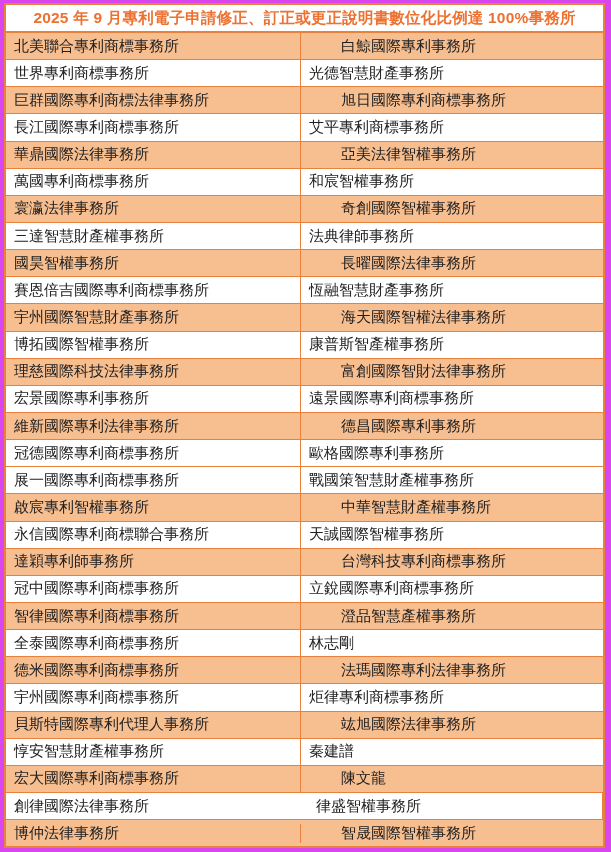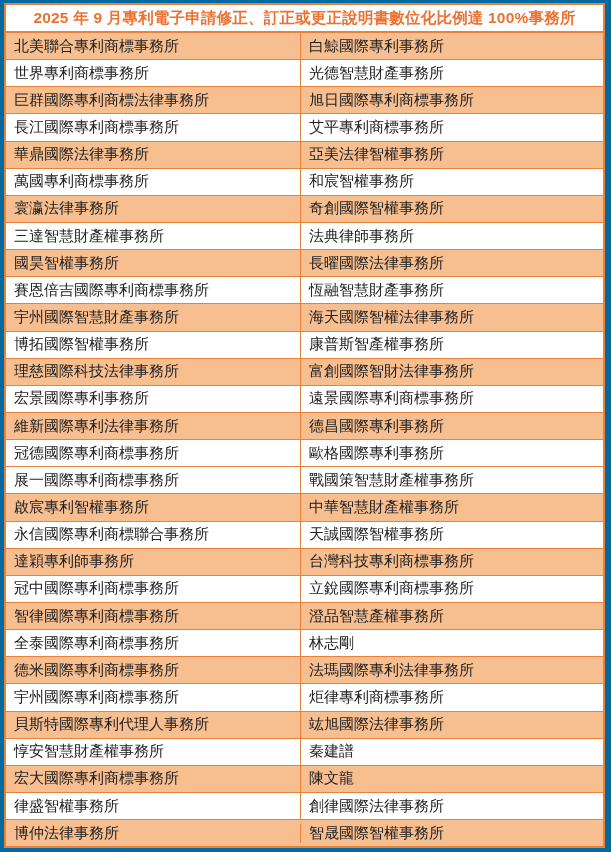--- a/index.html
+++ b/index.html
@@ -5,21 +5,21 @@
   html, body {
     margin: 0;
     padding: 0;
     background: #ffffff;
     font-family: "Liberation Sans", "DejaVu Sans", sans-serif;
   }
   .page {
     position: relative;
     width: 611px;
     height: 852px;
-    background: #0369a1;
+    background: #d946ef;
     overflow: hidden;
   }
   .offices-table {
     position: absolute;
     left: 4px;
     top: 3px;
     width: 601px;
     height: 845px;
     border: 2px solid var(--accent);
     display: flex;
@@ -53,20 +53,21 @@
     border-bottom: 1.5px solid var(--accent);
     background: #ffffff;
     min-height: 0;
   }
   .t-row:last-child {
     border-bottom: none;
     align-items: center;
   }
   .t-row.shaded {
     background: var(--row-fill);
+    gap: 32px;
   }
   .t-cell {
     display: flex;
     align-items: center;
     padding-left: 8px;
     padding-right: 4px;
     font-size: 15px;
     color: var(--text-color);
     overflow: hidden;
     white-space: nowrap;
@@ -196,22 +197,22 @@
         </div>
         <div class="t-row">
           <div class="t-cell c1">惇安智慧財產權事務所</div>
           <div class="t-cell c2">秦建譜</div>
         </div>
         <div class="t-row shaded">
           <div class="t-cell c1">宏大國際專利商標事務所</div>
           <div class="t-cell c2">陳文龍</div>
         </div>
         <div class="t-row">
+          <div class="t-cell c2">創律國際法律事務所</div>
           <div class="t-cell c1">律盛智權事務所</div>
-          <div class="t-cell c2">創律國際法律事務所</div>
         </div>
         <div class="t-row shaded">
           <div class="t-cell c1">博仲法律事務所</div>
           <div class="t-cell c2">智晟國際智權事務所</div>
         </div>
       </div>
   </div>
 </div>
 
 </body></html>

